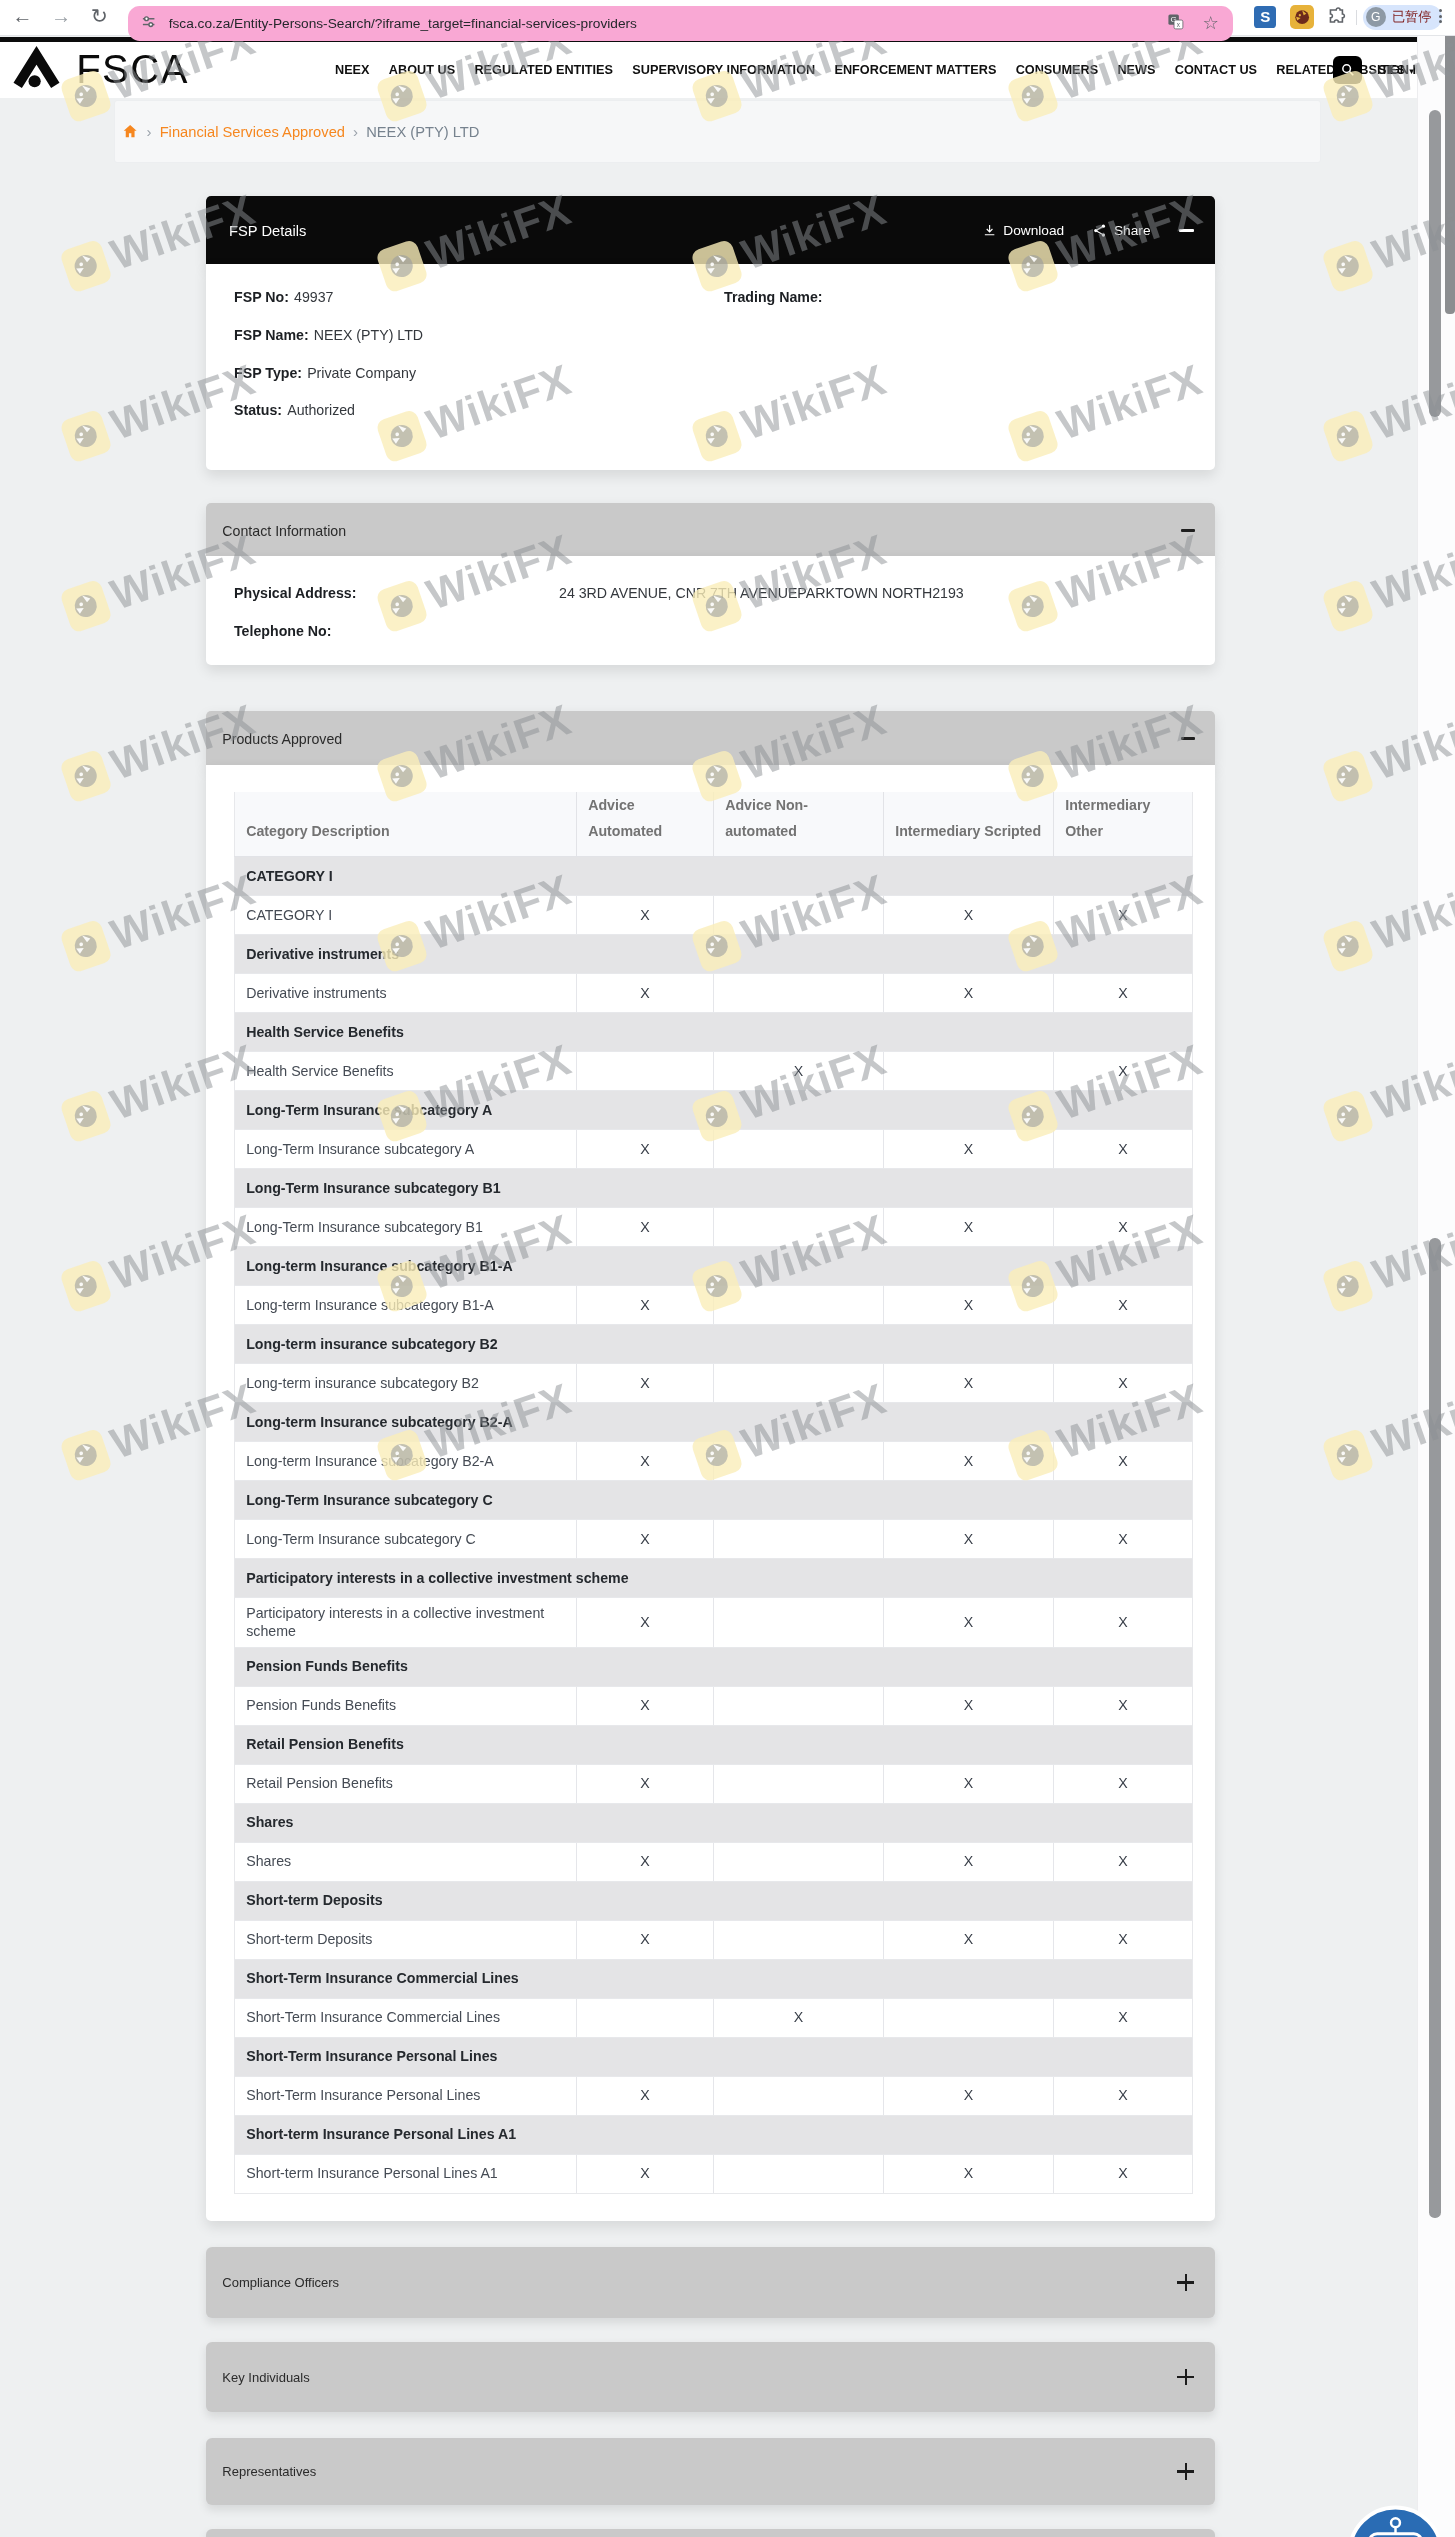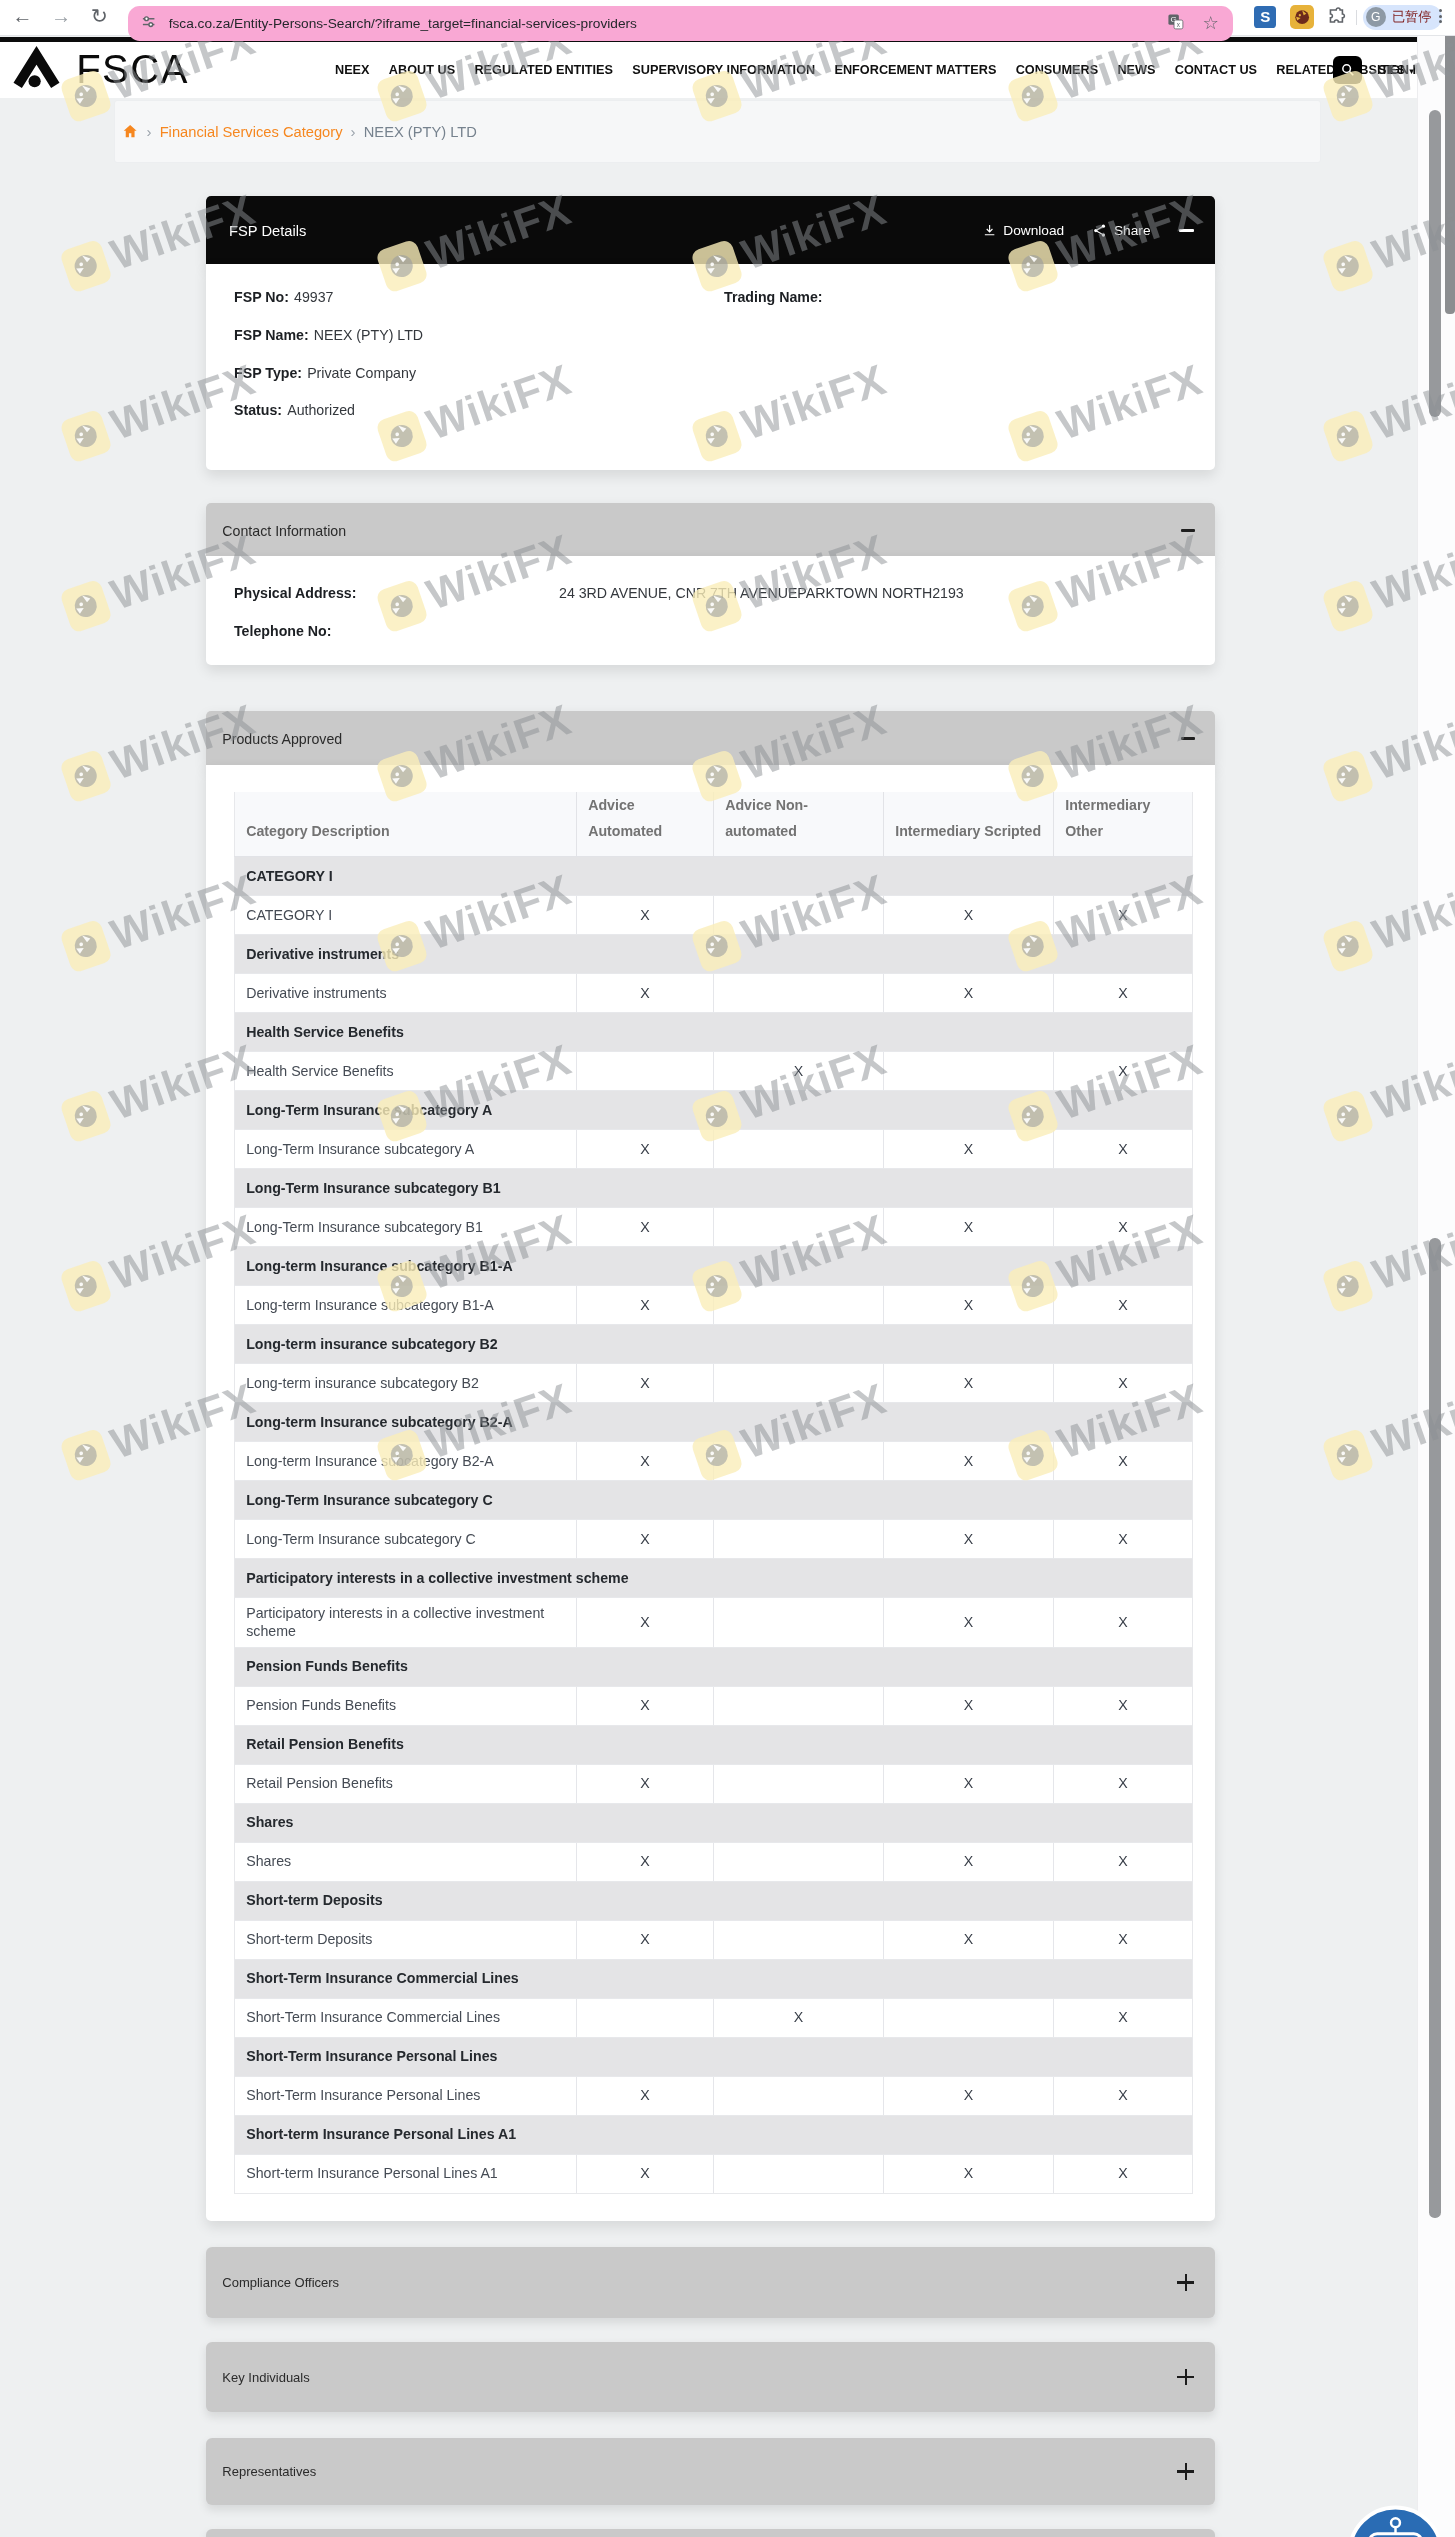--- a/index.html
+++ b/index.html
@@ -177,21 +177,21 @@
         </svg>
     </div>
     <div class="sign-in">SIGN IN</div>
   </div>
 
   <div class="crumb-bar">
     <svg width="16.3" height="16.3" viewBox="0 0 24 24">
         <path d="M12 3 L21.5 11.5 H18.5 V21 H13.8 V15 H10.2 V21 H5.5 V11.5 H2.5 Z" fill="#f6871f"></path>
       </svg>
     <span class="crumb-sep">›</span>
-    <span class="crumb-link">Financial Services Category</span>
+    <span class="crumb-link">Financial Services Approved</span>
     <span class="crumb-sep">›</span>
     <span class="crumb-current">NEEX (PTY) LTD</span>
   </div>
 
   <div class="fsp-header card-shadow">
     <span class="fsp-title">FSP Details</span>
     <span class="fsp-tools">
       <span class="tool">
         <svg width="15.2" height="15.2" viewBox="0 0 24 24" fill="none" stroke="#fff" stroke-width="1.8">
             <path d="M12 3 v10 M7.5 9.5 L12 14 l4.5 -4.5 M4.5 18.5 h15"></path>

